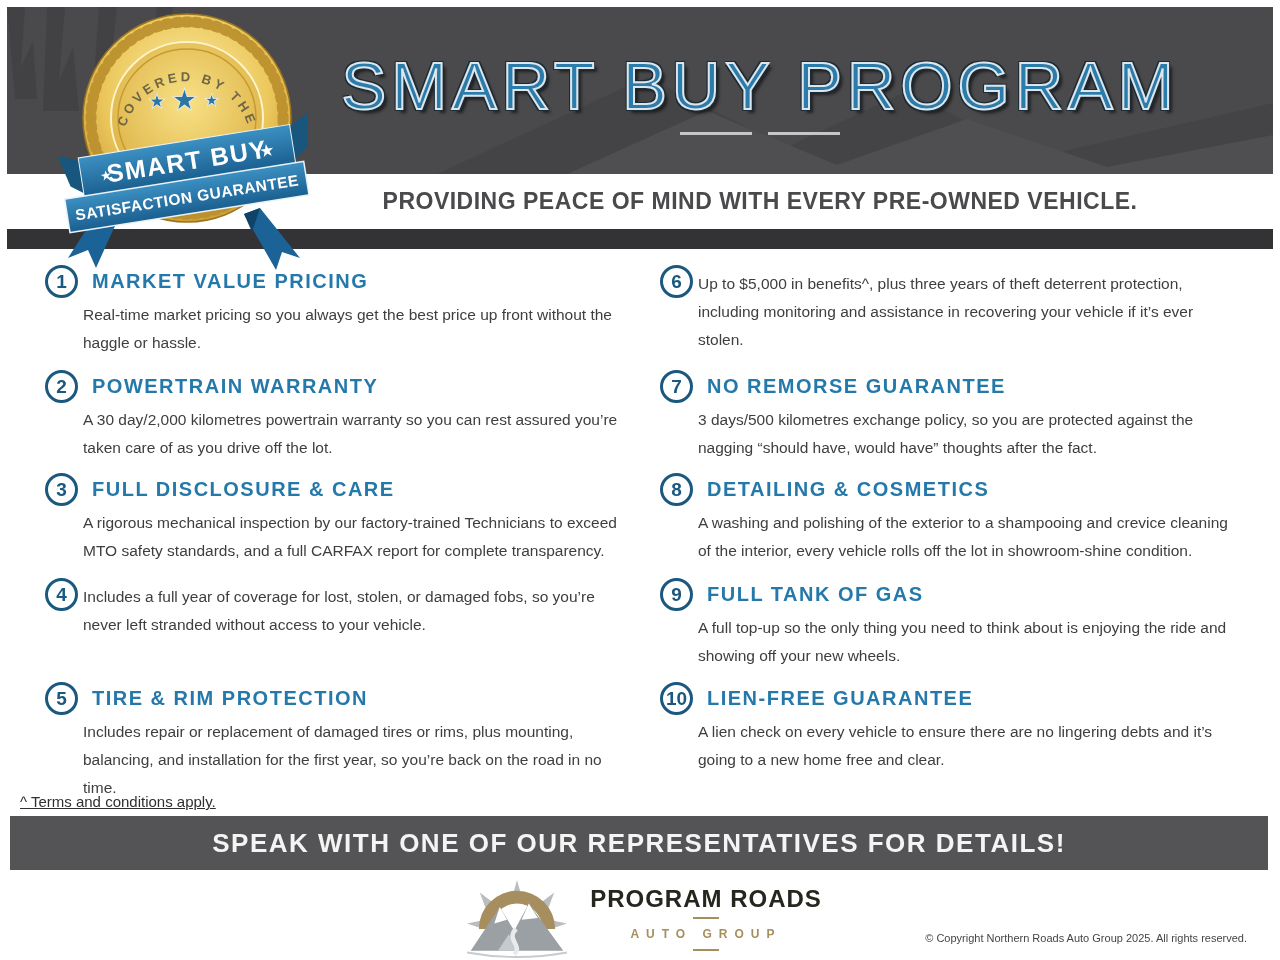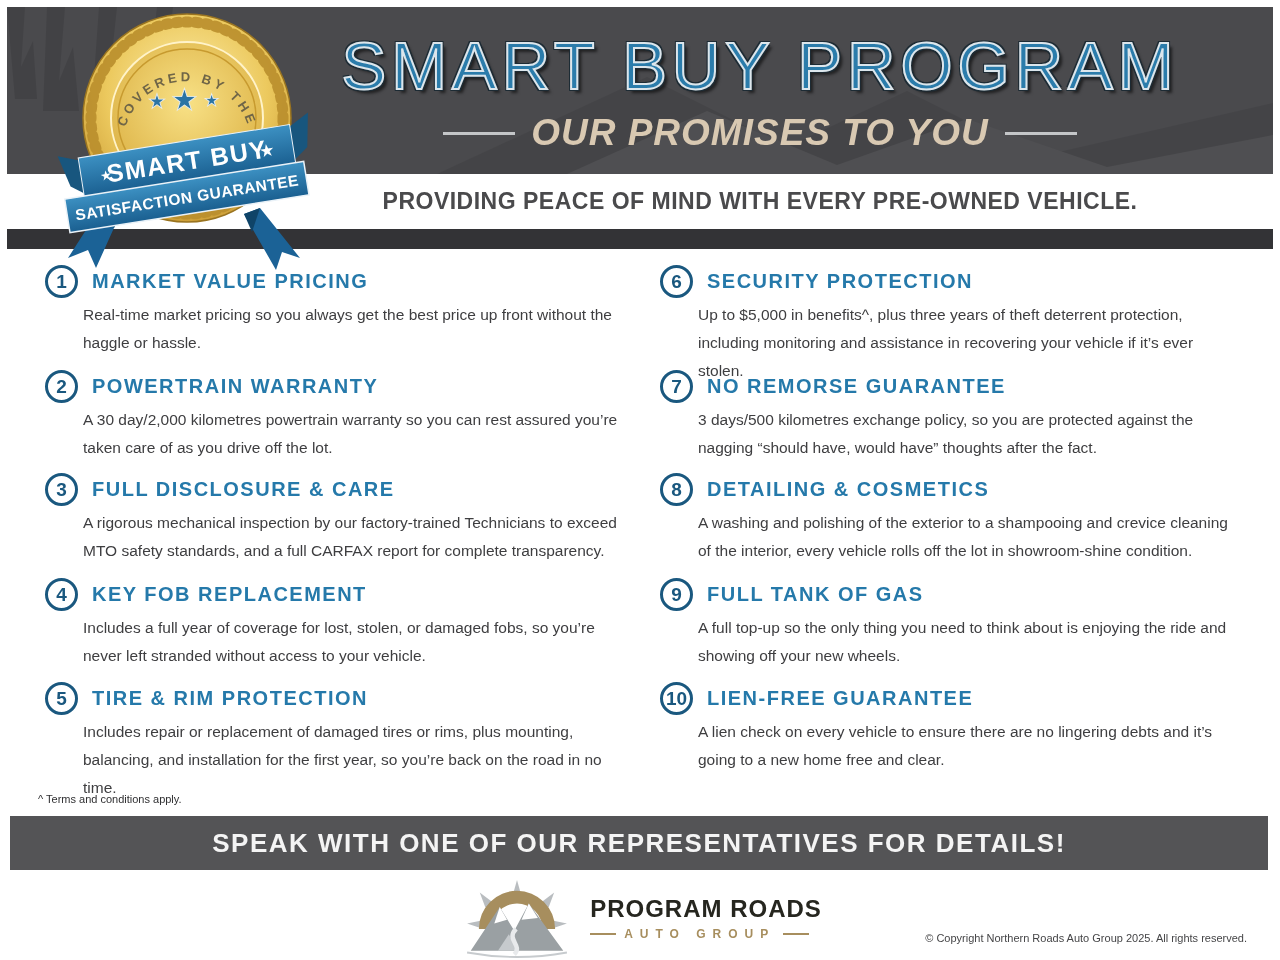--- a/index.html
+++ b/index.html
@@ -64,39 +64,39 @@
     margin-left:47px; padding-top:8px;
     font-size:20px; font-weight:700; letter-spacing:1.5px; white-space:nowrap;
     color:var(--accent-blue,#2579aa);
   }
   .pbody {
     margin-left:38px; margin-top:8px; max-width:543px;
     font-size:15.5px; line-height:28px; color:var(--body-gray,#3e3e40);
   }
 
   .footnote {
-    position:absolute; left:38px; top:793px; font-size:11px; color:#2f2f31;
+    position:absolute; left:20px; top:793px; font-size:15px; color:#2f2f31;text-decoration:underline;
   }
 
   
   .banner-band {
     position:absolute; left:10px; top:816px; width:1258px; height:54px;
     background:var(--banner-bg,#545456);
     display:flex; align-items:center; justify-content:center;
   }
   .banner-text {
     font-size:26px; font-weight:700; letter-spacing:1.5px; white-space:nowrap; color:#f4f4f4;
   }
   .logo-row {
     position:absolute; left:0; top:876px; width:1280px;
     display:flex; align-items:center; justify-content:center; gap:14px;
   }
   .logo-text { display:flex; flex-direction:column; }
   .logo-name { font-size:24px; font-weight:800; letter-spacing:1px; color:#26261f; white-space:nowrap; }
-  .logo-sub-row { display:flex; align-items:center; gap:8px; margin-top:4px; }
+  .logo-sub-row { display:flex; align-items:center; gap:8px; margin-top:4px;flex-direction:column; }
   .logo-sub-dash { width:26px; height:2px; background:var(--logo-tan,#a78e5e); }
   .logo-sub {
     font-size:12px; font-weight:700; letter-spacing:7px; white-space:nowrap;
     color:var(--logo-tan,#a78e5e);
   }
   .copyright {
     position:absolute; right:33px; top:932px; font-size:11px; color:#454547;
   }
 </style>
 </head>
@@ -114,21 +114,20 @@
       </g>
       <g opacity="0.45">
         <polygon fill="#3e3e41" points="430,167 640,70 780,140 900,84 1030,150 1266,96 1266,167"></polygon>
         <polygon fill="#565659" points="560,167 700,104 830,158 960,112 1100,160 1266,128 1266,167"></polygon>
       </g>
     </svg>
     <div class="header-inner">
       <div class="big-title">SMART BUY PROGRAM</div>
       <div class="subtitle-row">
         <span class="subtitle-dash"></span>
-        <span class="subtitle">OUR PROMISES TO YOU</span>
         <span class="subtitle-dash"></span>
       </div>
     </div>
   </div>
 
   <div class="tagline-band">
     <div class="tagline">PROVIDING PEACE OF MIND WITH EVERY PRE-OWNED VEHICLE.</div>
   </div>
 
   <div class="thin-strip"></div>
@@ -200,32 +199,30 @@
     <h3 class="ptitle">POWERTRAIN WARRANTY</h3>
     <p class="pbody">A 30 day/2,000 kilometres powertrain warranty so you can rest assured you’re taken care of as you drive off the lot.</p>
   </div>
   <div class="promise colL r2">
     <div class="num">3</div>
     <h3 class="ptitle">FULL DISCLOSURE &amp; CARE</h3>
     <p class="pbody">A rigorous mechanical inspection by our factory-trained Technicians to exceed MTO safety standards, and a full CARFAX report for complete transparency.</p>
   </div>
   <div class="promise colL r3">
     <div class="num">4</div>
-    <h3 class="ptitle">KEY FOB REPLACEMENT</h3>
     <p class="pbody">Includes a full year of coverage for lost, stolen, or damaged fobs, so you’re never left stranded without access to your vehicle.</p>
   </div>
   <div class="promise colL r4">
     <div class="num">5</div>
     <h3 class="ptitle">TIRE &amp; RIM PROTECTION</h3>
     <p class="pbody">Includes repair or replacement of damaged tires or rims, plus mounting, balancing, and installation for the first year, so you’re back on the road in no time.</p>
   </div>
 
   <div class="promise colR r0">
     <div class="num">6</div>
-    <h3 class="ptitle">SECURITY PROTECTION</h3>
     <p class="pbody">Up to $5,000 in benefits^, plus three years of theft deterrent protection, including monitoring and assistance in recovering your vehicle if it’s ever stolen.</p>
   </div>
   <div class="promise colR r1">
     <div class="num">7</div>
     <h3 class="ptitle">NO REMORSE GUARANTEE</h3>
     <p class="pbody">3 days/500 kilometres exchange policy, so you are protected against the nagging “should have, would have” thoughts after the fact.</p>
   </div>
   <div class="promise colR r2">
     <div class="num">8</div>
     <h3 class="ptitle">DETAILING &amp; COSMETICS</h3>

